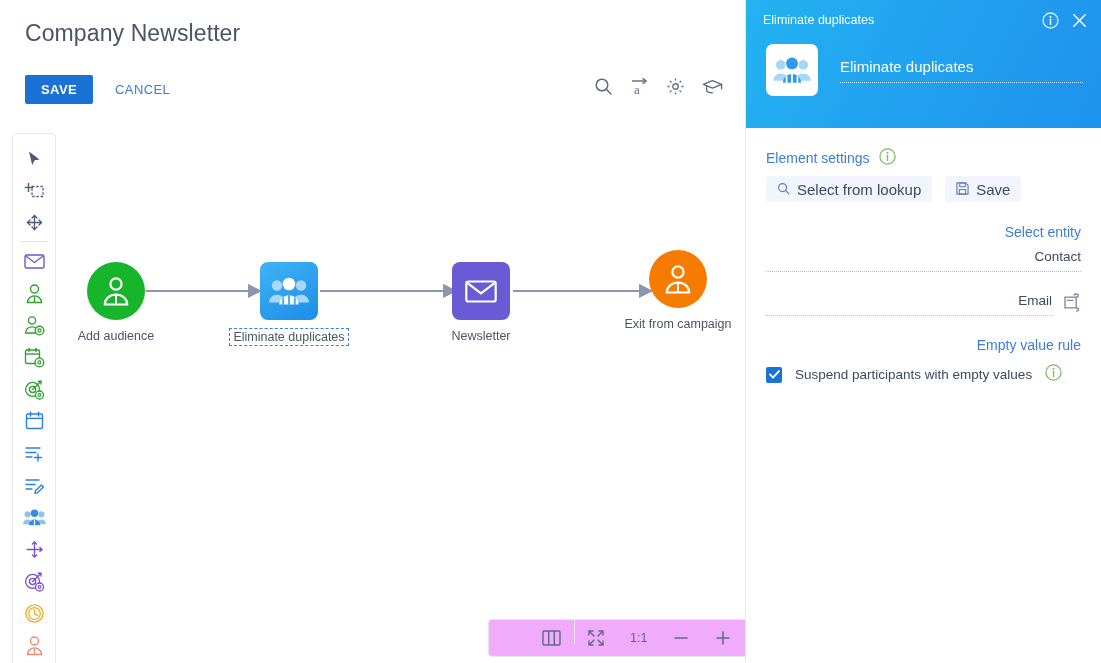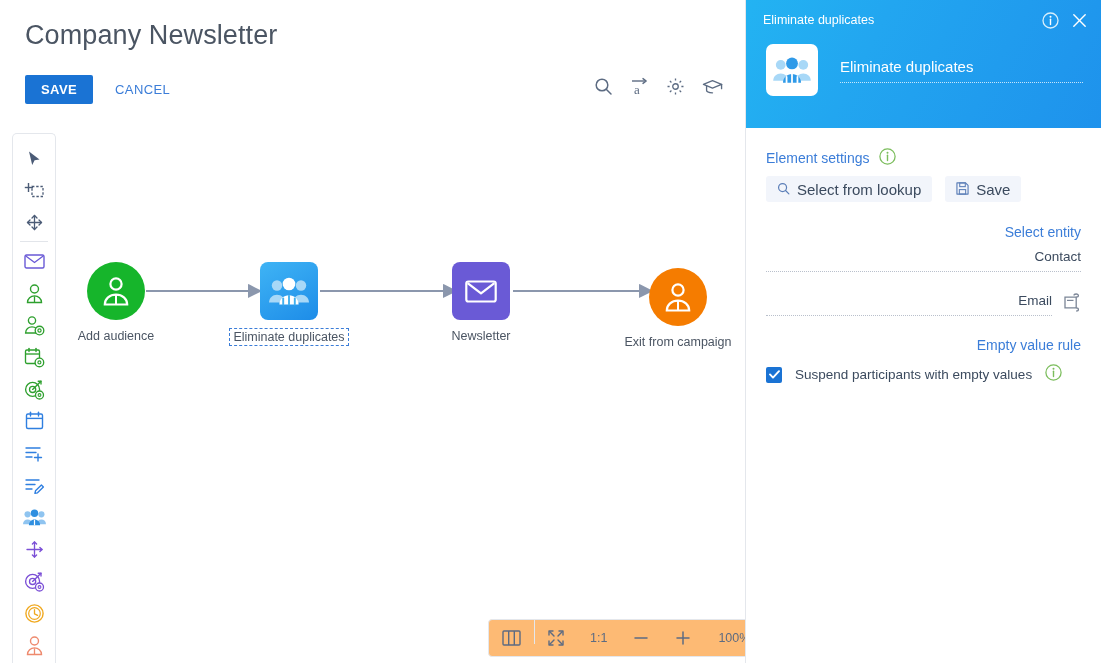--- a/index.html
+++ b/index.html
@@ -10,21 +10,21 @@
     color:#3b4a5e;
     position:relative;
   }
   
   #main{
     position:absolute;left:0;top:0;width:745px;height:663px;
     background:#ffffff;overflow:hidden;
   }
   #page-title{
     position:absolute;left:25px;top:20px;
-    font-size:27px;font-weight:400;color:#4b5563;
+    font-size:23px;font-weight:400;color:#4b5563;
     letter-spacing:.1px;white-space:nowrap;
   }
   #action-bar{position:absolute;left:25px;top:75px;display:flex;align-items:center;}
   #save-btn{
     background:#1a73d4;color:#fff;border:none;
     font-size:13px;font-weight:700;letter-spacing:.4px;
     padding:0 16px;height:29px;line-height:29px;
     font-family:inherit;cursor:pointer;border-radius:2px;
   }
   #cancel-btn{
@@ -69,22 +69,22 @@
     width:58px;height:58px;border-radius:8px;
     display:flex;align-items:center;justify-content:center;margin:0 auto;
   }
   .n-green{background:#16b52b;}
   .n-blue{background:linear-gradient(150deg,#3fb4f5 0%,#1d8ce8 100%);}
   .n-purple{background:#6a5ad6;}
   .n-orange{background:#f57c00;}
   
   #zoombar{
     position:absolute;left:488px;top:619px;height:38px;
-    background:#fdba74;border:1px solid #e4e7ec;border-radius:4px;
-    display:flex;align-items:flex-start;box-sizing:border-box;
+    background:#f0abfc;border:1px solid #e4e7ec;border-radius:4px;
+    display:flex;align-items:flex-start;box-sizing:border-box;padding-left:40px;
   }
   #zoombar .zb-cell{
     display:flex;align-items:center;justify-content:center;
     height:100%;cursor:pointer;color:#5c6b82;font-size:12.5px;
   }
   #zoombar .zb-div{width:1px;height:24px;background:#e4e7ec;}
   .zb-pad{padding:0 13px;}
   
   #panel{
     position:absolute;left:745px;top:0;width:356px;height:663px;
@@ -386,21 +386,21 @@
     <div class="node-wrap" style="left:422px;top:22px;width:118px;">
       <div class="square-node n-purple">
         <svg width="32" height="25" viewBox="0 0 32 25">
             <rect x="1.3" y="2.5" width="29.4" height="20" rx="2" fill="none" stroke="#fff" stroke-width="2.2"></rect>
             <polyline points="2.6,4.2 16,14.4 29.4,4.2" fill="none" stroke="#fff" stroke-width="2.2" stroke-linejoin="round"></polyline>
           </svg>
       </div>
       <div class="node-label">Newsletter</div>
     </div>
 
-    <div class="node-wrap" style="left:618px;top:28px;width:120px;">
+    <div class="node-wrap" style="left:618px;top:10px;width:120px;">
       <div class="circle-node n-orange">
         <svg width="30" height="32" viewBox="0 0 30 32">
             <circle cx="15" cy="9" r="5.6" fill="none" stroke="#fff" stroke-width="2.2"></circle>
             <path d="M3.8 29.5c0-6 5-9.9 11.2-9.9s11.2 3.9 11.2 9.9z" fill="none" stroke="#fff" stroke-width="2.2"></path>
             <line x1="15" y1="20.1" x2="15" y2="29.5" stroke="#fff" stroke-width="2"></line>
           </svg>
       </div>
       <div class="node-label">Exit from campaign</div>
     </div>
   </div>

